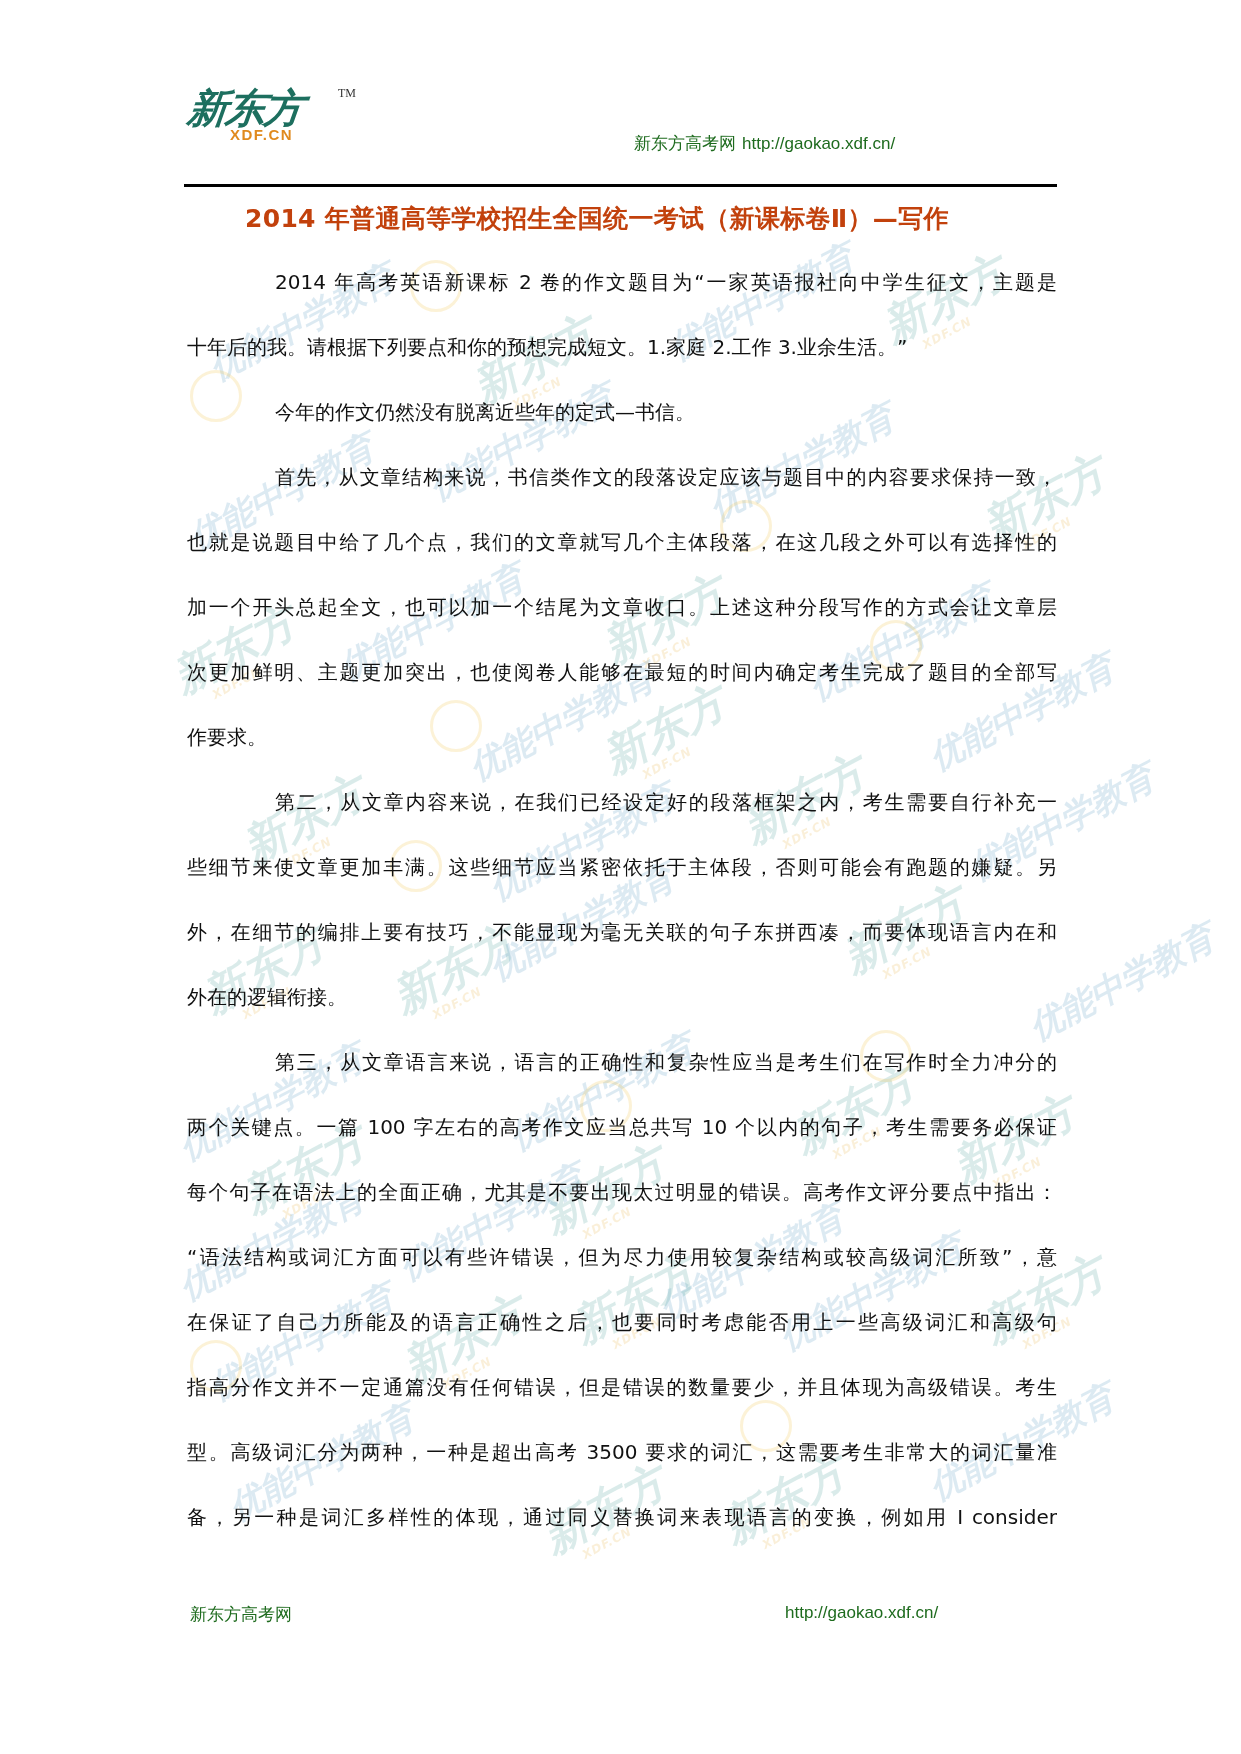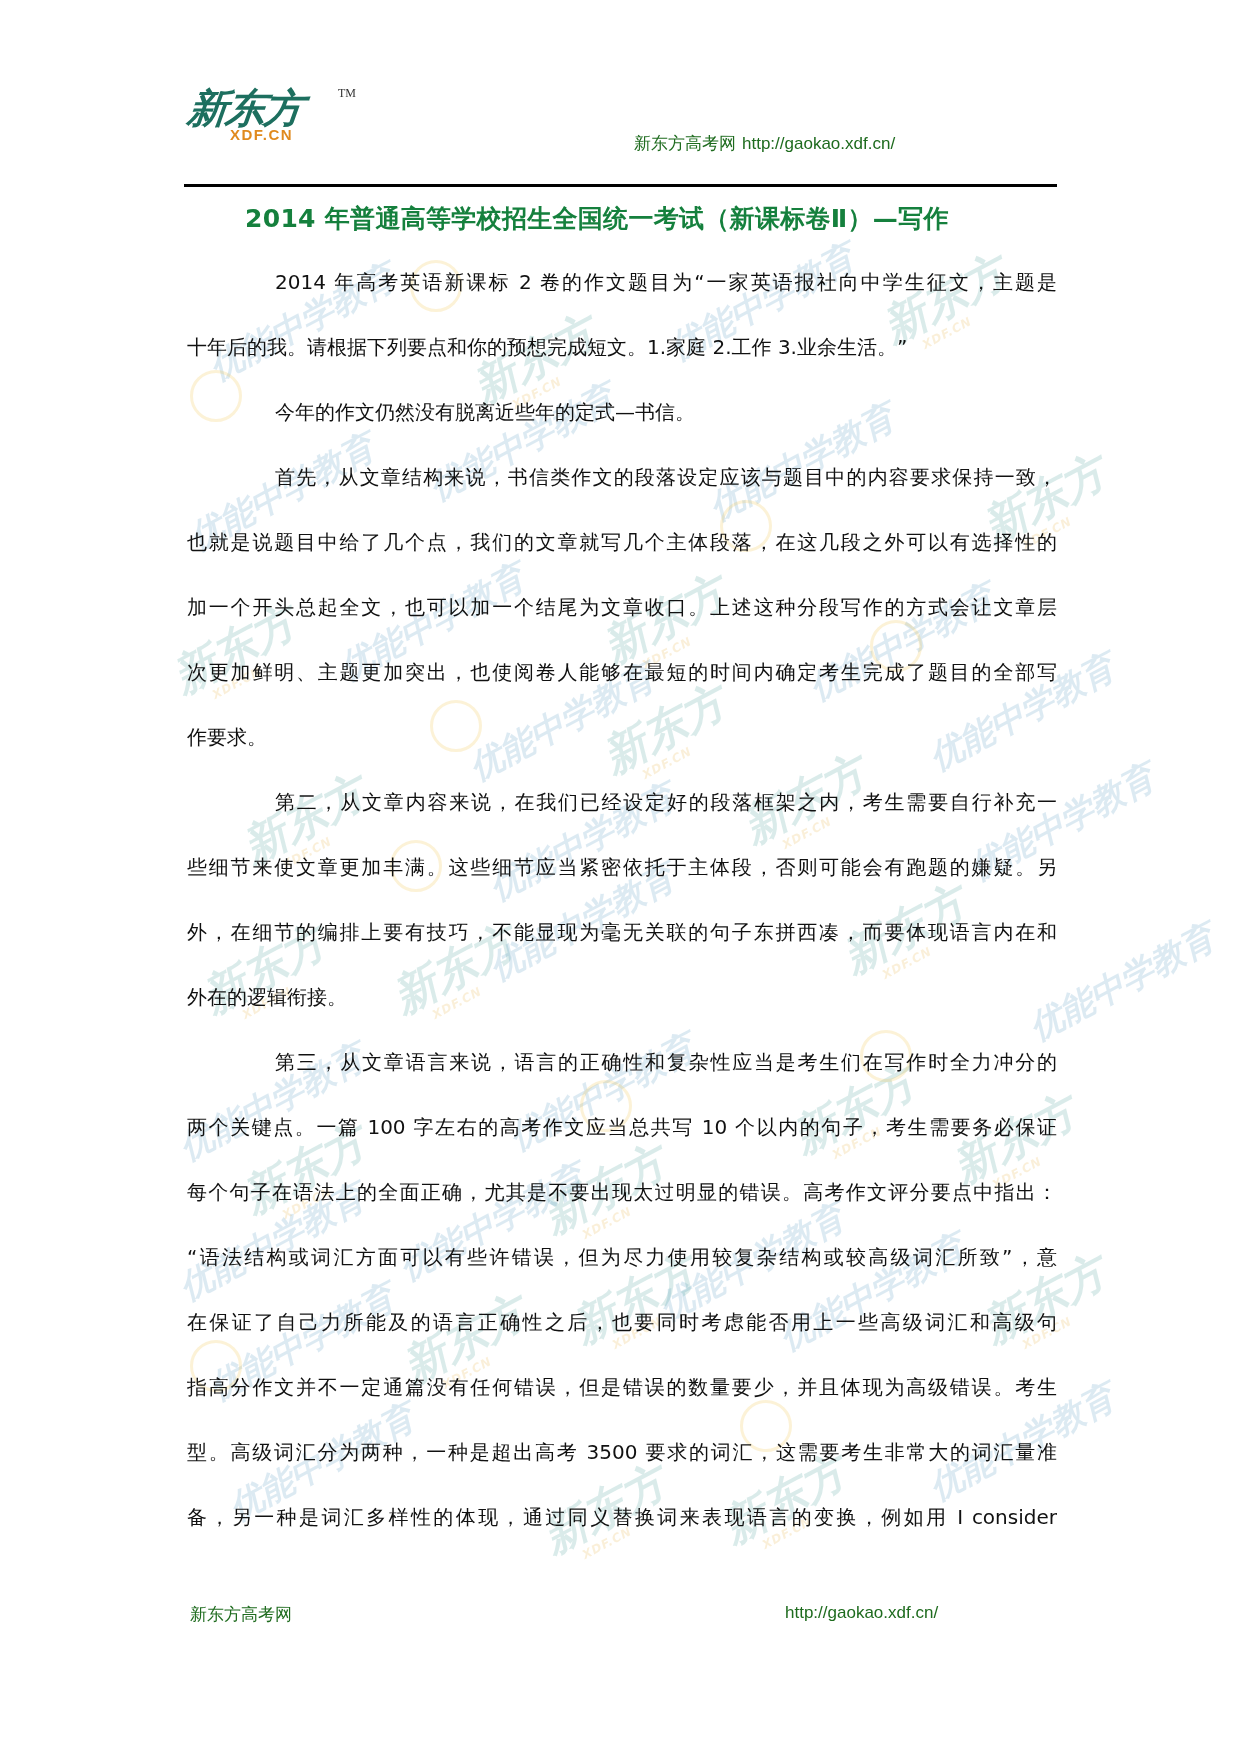--- a/index.html
+++ b/index.html
@@ -120,21 +120,21 @@
   }
 
   
   .title {
     position: absolute;
     left: 245px;
     top: 202px;
     width: 820px;
     font-size: 25px;
     font-weight: bold;
-    color: #15803d;
+    color: #c2410c;
     white-space: nowrap;
     letter-spacing: 0.3px;
   }
 
   
   .body-text {
     position: absolute;
     left: 187px;
     top: 260px;
     width: 870px;

